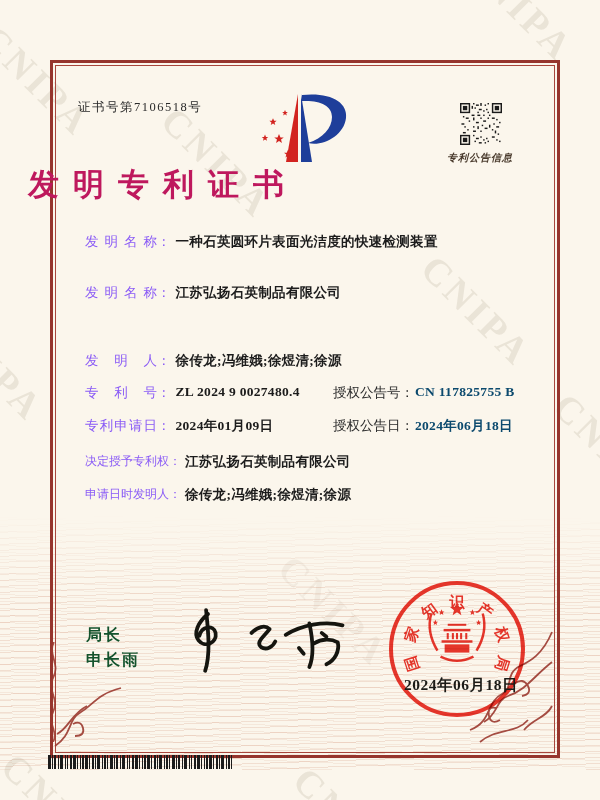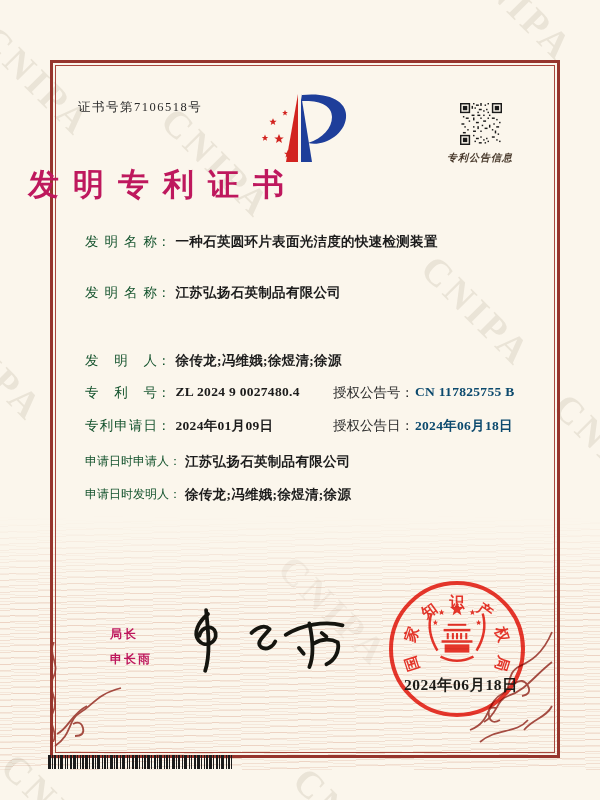--- a/index.html
+++ b/index.html
@@ -24,35 +24,35 @@
   
   .certno{position:absolute;left:78px;top:99px;z-index:3;font-size:12.5px;letter-spacing:1.5px;color:#2a2a2a;}
   .logo{position:absolute;left:256px;top:92px;z-index:3;}
   .qr{position:absolute;left:460px;top:103px;z-index:3;}
   .qrlabel{position:absolute;left:444px;top:151px;width:72px;z-index:3;text-align:center;
            font-size:10px;letter-spacing:1px;color:#4a3b2d;font-style:italic;font-weight:700;}
   .title{position:absolute;left:0;right:0;top:164px;z-index:3;text-align:left;
          font-size:31px;font-weight:700;letter-spacing:14px;padding-left:28px;color:#be185d;}
   
   .row{position:absolute;left:85px;right:46px;height:20px;z-index:3;font-size:13.5px;}
-  .lblwrap{display:inline-block;vertical-align:top;color:#14532d;}
+  .lblwrap{display:inline-block;vertical-align:top;color:#8b5cf6;}
   .jt{display:inline-block;width:72px;text-align:justify;text-align-last:justify;}
   .cl{display:inline-block;}
   .val{display:inline-block;vertical-align:top;margin-left:5px;font-weight:700;color:#1c1c1c;letter-spacing:0.3px;}
   .c2l{position:absolute;left:248px;top:0;color:#2a2a2a;}
   .c2v{position:absolute;left:330px;top:0;font-weight:700;color:#0c4a6e;letter-spacing:0.3px;text-align:center;}
   .row.longlbl{font-size:12px;}
   .row.longlbl .val{font-size:13.5px;margin-left:4px;}
   
   .para{position:absolute;left:70px;right:70px;top:540px;z-index:3;text-align:center;
         font-size:12.5px;font-style:italic;line-height:23px;color:#30302e;letter-spacing:0.4px;}
   
   .signer{position:absolute;left:86px;top:622px;z-index:3;
           font-family:"Liberation Sans","DejaVu Sans",sans-serif;font-weight:700;
-          font-size:12px;letter-spacing:2px;color:#be185d;line-height:25px;margin-left:24px;}
+          font-size:16px;letter-spacing:2px;color:#14532d;line-height:25px;}
   .sig{position:absolute;left:172px;top:604px;z-index:3;}
   
   .seal{position:absolute;left:389px;top:581px;width:128px;height:128px;z-index:4;
         border:4px solid #e8281e;border-radius:50%;opacity:0.93;mix-blend-mode:multiply;}
   .seal .sc{position:absolute;left:50%;top:50%;font-size:15px;font-weight:700;color:#e8281e;}
   .seal .sc:nth-of-type(1){transform:translate(-50%,-50%) rotate(-108deg) translateY(-47px);}
   .seal .sc:nth-of-type(2){transform:translate(-50%,-50%) rotate(-72deg)  translateY(-47px);}
   .seal .sc:nth-of-type(3){transform:translate(-50%,-50%) rotate(-36deg)  translateY(-47px);}
   .seal .sc:nth-of-type(4){transform:translate(-50%,-50%) rotate(0deg)    translateY(-47px);}
   .seal .sc:nth-of-type(5){transform:translate(-50%,-50%) rotate(36deg)   translateY(-47px);}
@@ -209,21 +209,21 @@
     <span class="lblwrap"><span class="jt">专利号</span><span class="cl">：</span></span><span class="val">ZL 2024 9 0027480.4</span>
     <span class="c2l"><span>授权公告号</span><span>：</span></span>
     <span class="c2v">CN 117825755 B</span>
   </div>
   <div class="row" style="top:417px;">
     <span class="lblwrap"><span class="jt">专利申请日</span><span class="cl">：</span></span><span class="val">2024年01月09日</span>
     <span class="c2l"><span>授权公告日</span><span>：</span></span>
     <span class="c2v">2024年06月18日</span>
   </div>
   <div class="row longlbl" style="top:453px;">
-    <span class="lblwrap"><span>申请日时申请人</span><span class="cl">：</span></span><span class="val">江苏弘扬石英制品有限公司</span>
+    <span class="lblwrap"><span>决定授予专利权</span><span class="cl">：</span></span><span class="val">江苏弘扬石英制品有限公司</span>
   </div>
   <div class="row longlbl" style="top:486px;">
     <span class="lblwrap"><span>申请日时发明人</span><span class="cl">：</span></span><span class="val">徐传龙;冯维娥;徐煜清;徐源</span>
   </div>
 
 
   <div class="signer">
     <div>局长</div>
     <div>申长雨</div>
   </div>

